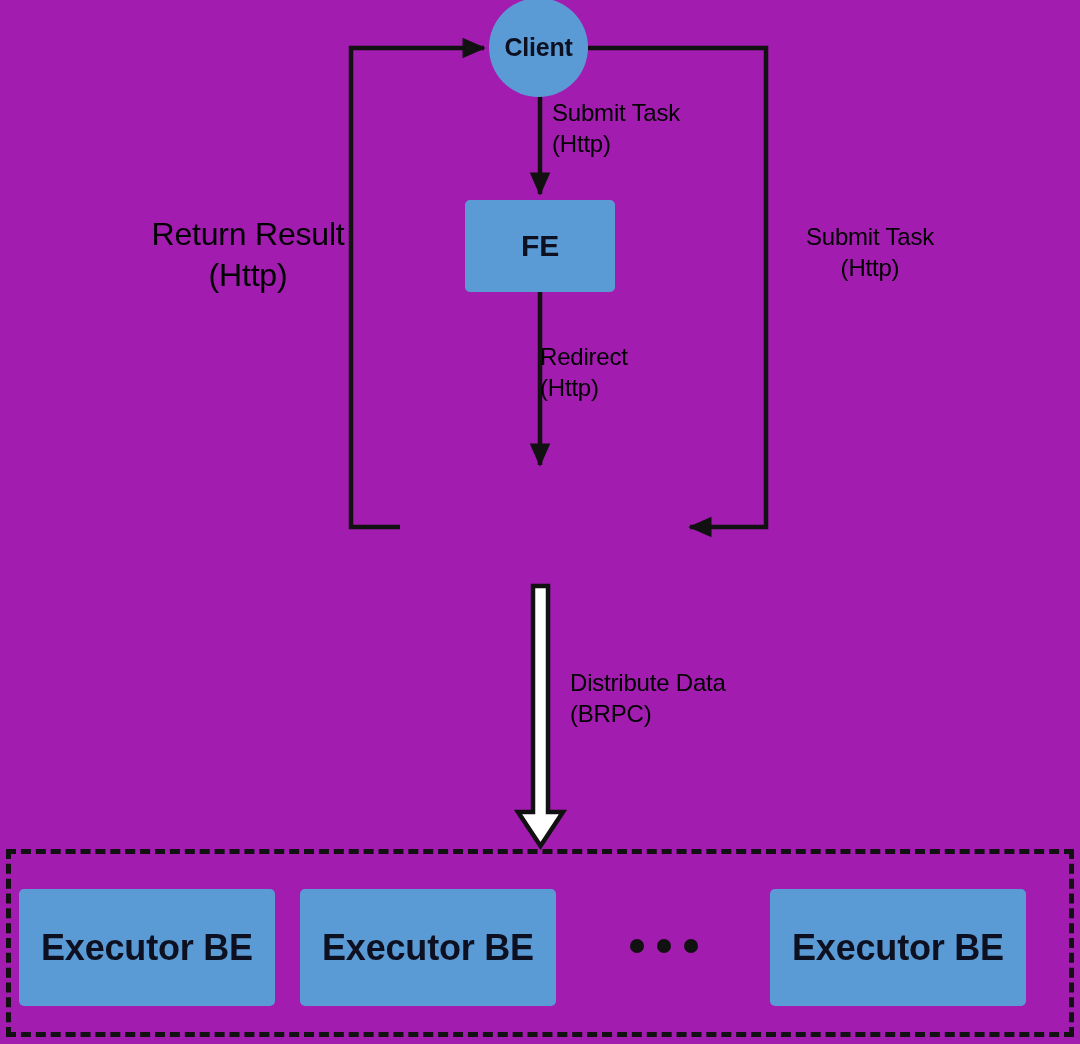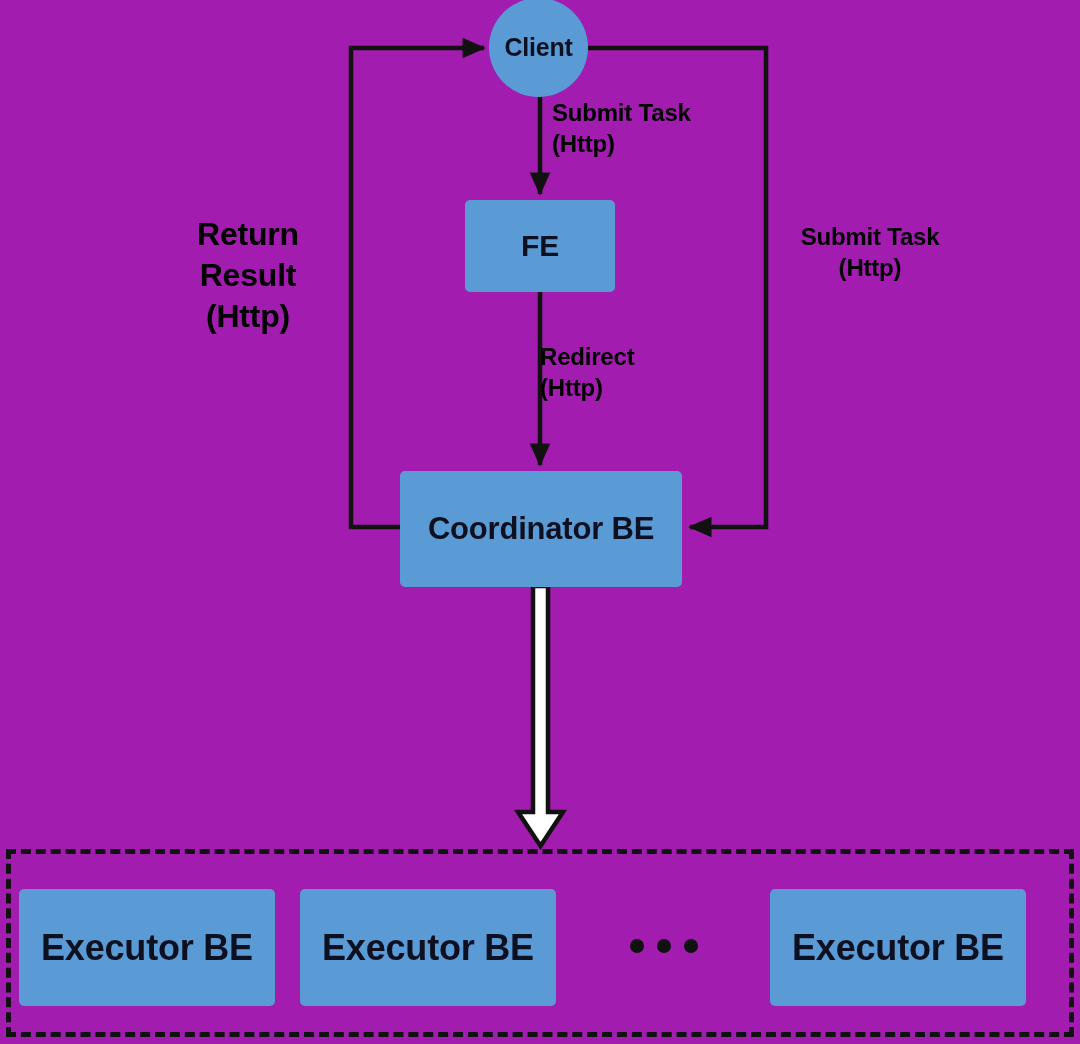--- a/index.html
+++ b/index.html
@@ -39,21 +39,21 @@
     background: #5B9BD5;
     border-radius: 5px;
   }
   .circle {
     background: #5B9BD5;
     border-radius: 50%;
   }
   .edge-label {
     position: absolute;
     color: #000000;
-    font-weight: bold;
+    font-weight: normal;
     text-align: center;
     line-height: 1.28;
     white-space: pre-line;
     letter-spacing: -0.2px;
   }
   #client-node {
     left: 489px;
     top: -2px;
     width: 99px;
     height: 99px;
@@ -176,23 +176,20 @@
   </svg>
 
   <div class="node circle" id="client-node">
     <span>Client</span>
   </div>
 
   <div class="node box" id="fe-node">
     <span>FE</span>
   </div>
 
-  <div class="node box" id="coordinator-node">
-    <span>Coordinator BE</span>
-  </div>
 
   <div id="executor-group"></div>
 
   <div class="node box executor-node" id="executor-node-1">
     <span>Executor BE</span>
   </div>
 
   <div class="node box executor-node" id="executor-node-2">
     <span>Executor BE</span>
   </div>
@@ -212,14 +209,16 @@
 
   <div class="edge-label" id="label-submit-task-right">Submit Task
 (Http)</div>
 
   <div class="edge-label" id="label-submit-task-top">Submit Task
 (Http)</div>
 
   <div class="edge-label" id="label-redirect">Redirect
 (Http)</div>
 
+  <div class="edge-label" id="label-distribute-data">Distribute Data
+(BRPC)</div>
 
 </div>
 
 </body></html>

